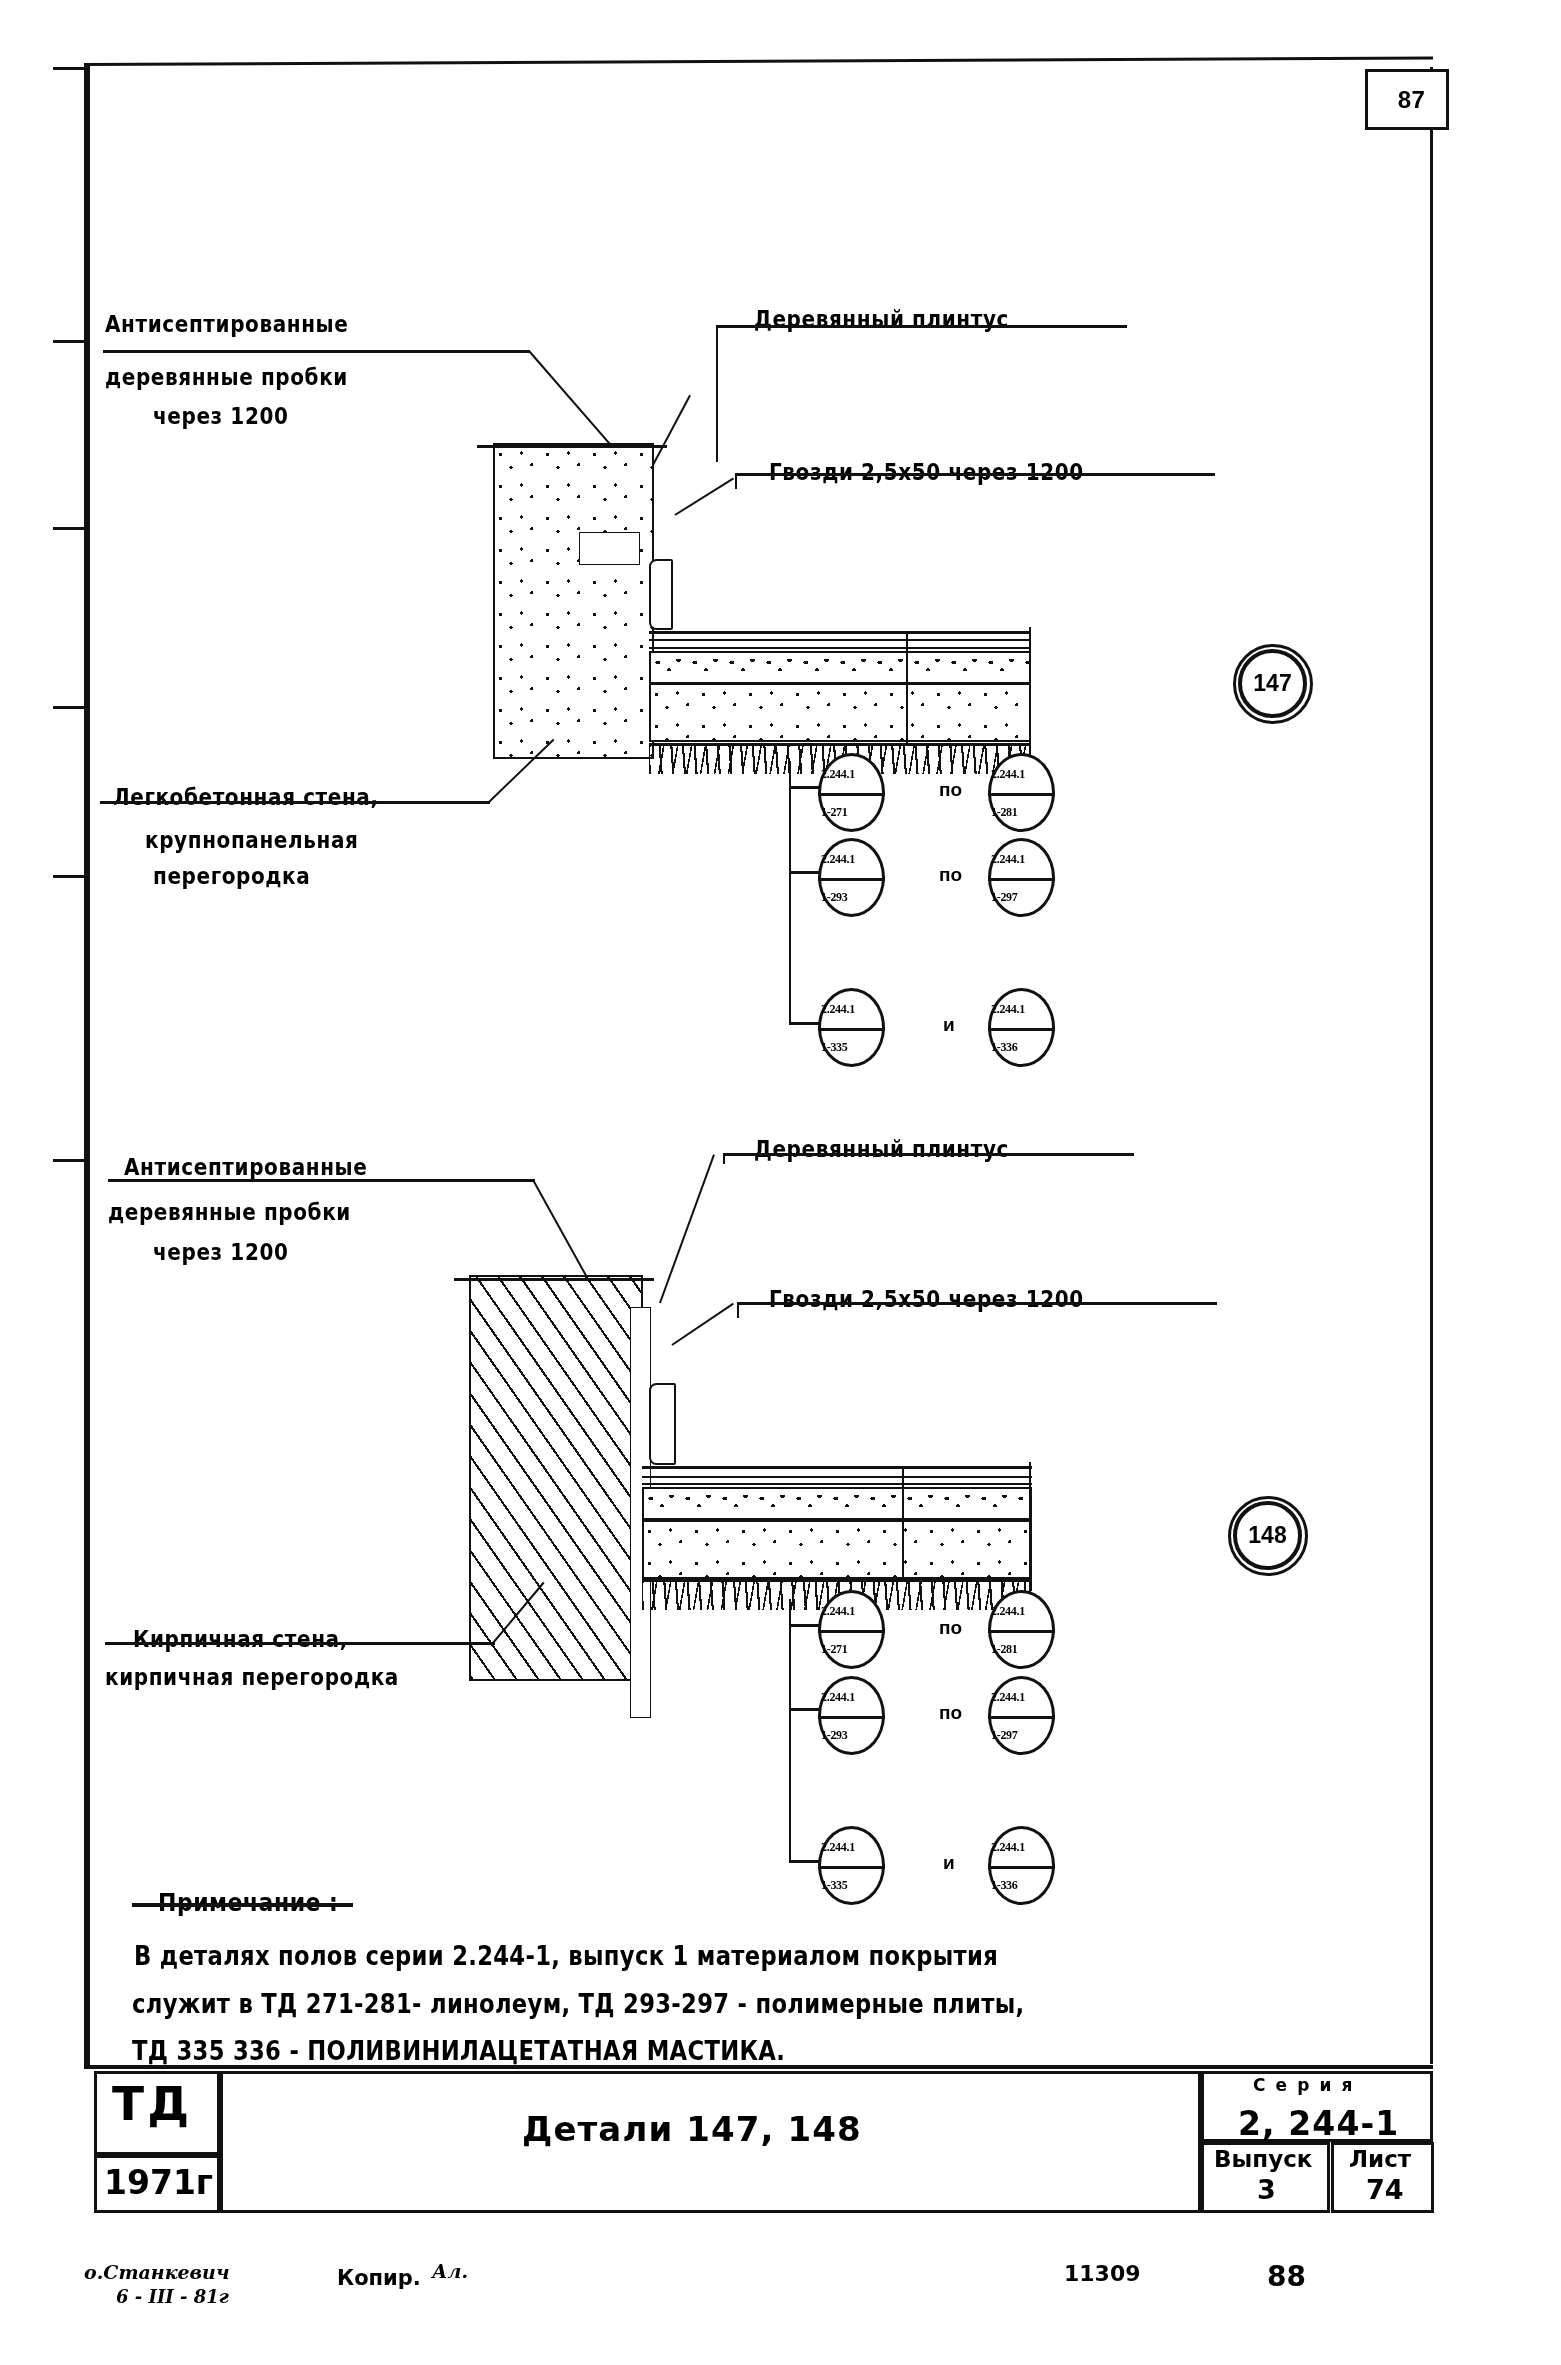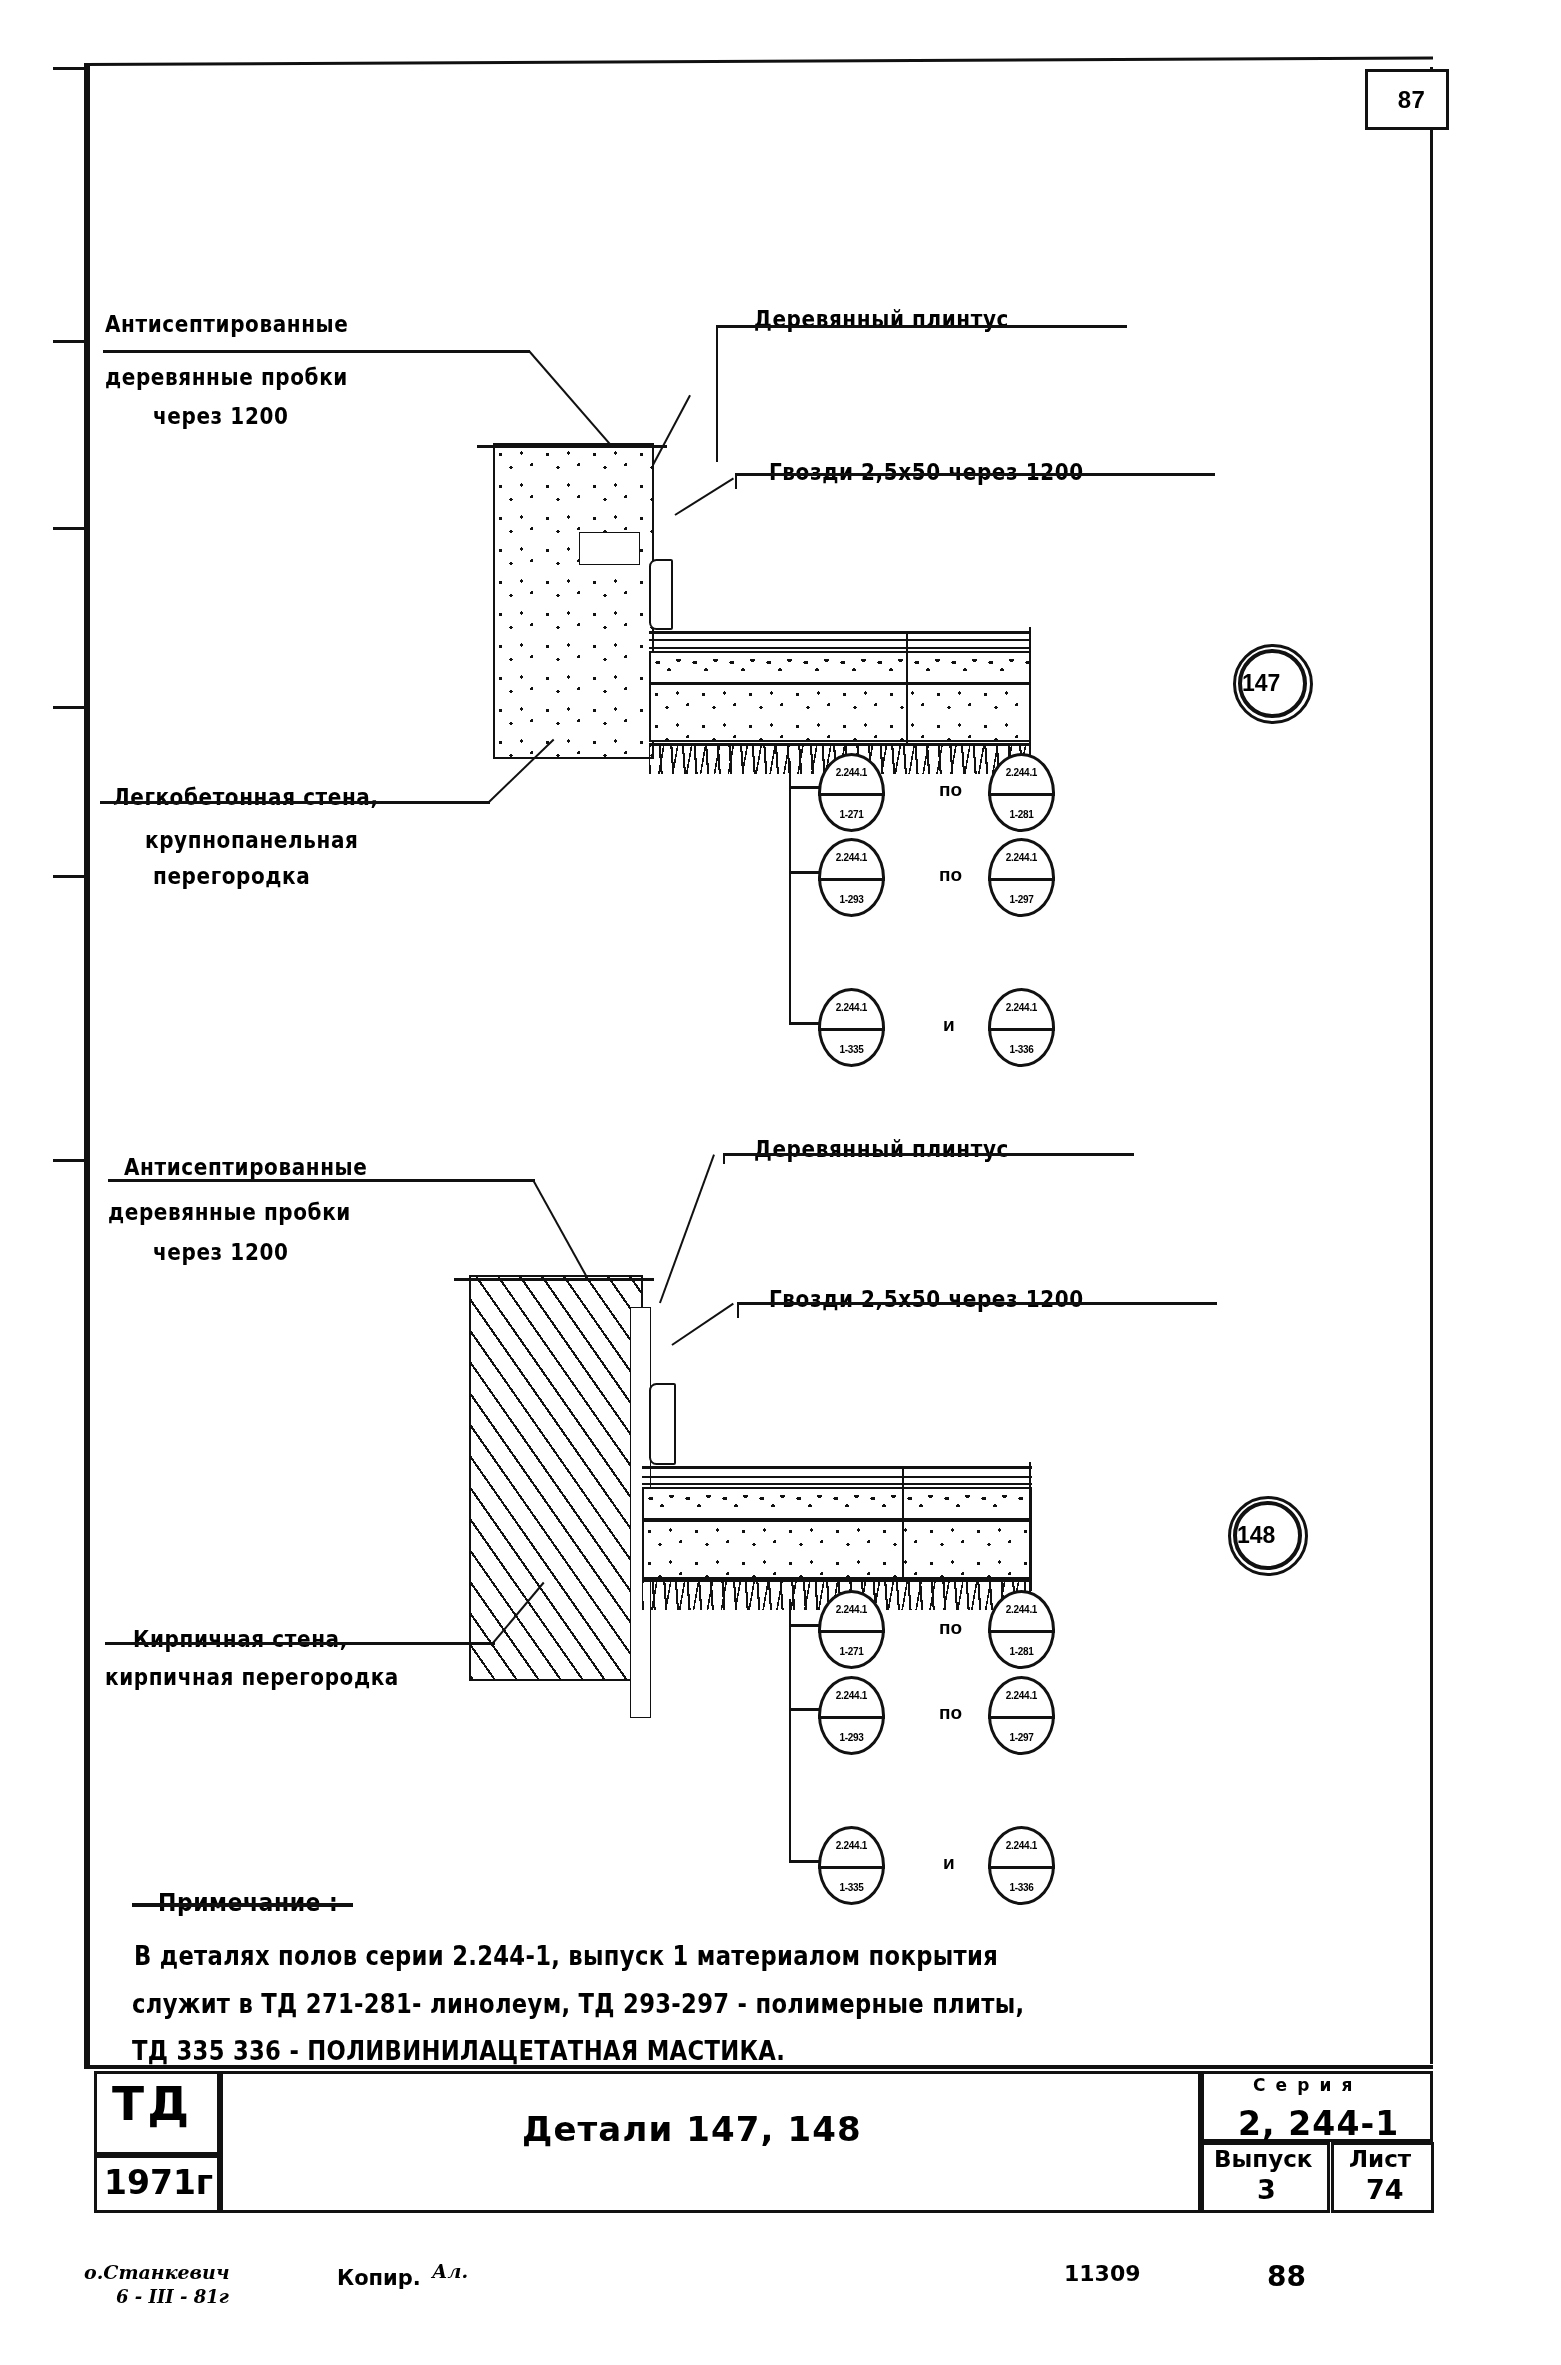--- a/index.html
+++ b/index.html
@@ -24,30 +24,30 @@
   
   .lbl{position:absolute;font-size:20px;font-weight:700;letter-spacing:0.6px;
        white-space:nowrap;line-height:1.05;font-family:"DejaVu Sans",sans-serif;
        transform:scaleY(1.18);transform-origin:left bottom;}
   .lead{position:absolute;background:#111;height:2.6px;}
   .leadv{position:absolute;background:#111;width:2.1px;}
   .diag{position:absolute;background:#111;height:2.1px;transform-origin:left center;}
 
   
   .dcircle{position:absolute;width:69px;height:69px;border-radius:50%;
-           border:4.2px solid #111;box-sizing:border-box;display:flex;align-items:center;justify-content:flex-start;}
+           border:4.2px solid #111;box-sizing:border-box;display:flex;align-items:center;justify-content:center;}
   .dcircle::before{content:"";position:absolute;left:-9.5px;top:-9.5px;right:-9.5px;bottom:-9.5px;
                    border:3.7px solid #111;border-radius:50%;}
   .dcircle span{font-size:23px;font-weight:700;position:relative;z-index:2;}
 
   
   .code{position:absolute;width:67px;height:79px;border:3.2px solid #111;border-radius:50%;
         box-sizing:border-box;background:#fff;}
-  .code .num-top,.code .num-bot{position:absolute;left:0;right:0;text-align:center;
-        font-size:10px;font-weight:700;letter-spacing:-0.3px;font-family:Liberation Sans, sans-serif;}
+  .code .num-top,.code .num-bot{position:absolute;left:0;right:0;text-align:left;
+        font-size:12px;font-weight:700;letter-spacing:-0.3px;font-family:Liberation Serif, serif;}
   .code .num-top{top:10.5px;}
   .code .num-bot{bottom:9.5px;}
   .code .bar{position:absolute;left:-3.2px;right:-3.2px;top:37px;height:2.6px;background:#111;}
   .conj{position:absolute;font-size:19px;font-weight:700;}
 
   
   .wall{position:absolute;box-sizing:border-box;border:2.1px solid #111;overflow:hidden;background:#fff;}
   .hatch-brick{background-image:repeating-linear-gradient(55deg,#111 0 2.1px,transparent 2.1px 18px);}
   .hatch-lcon{background-image:
       repeating-linear-gradient(55deg,#111 0 2.1px,transparent 2.1px 18px),

